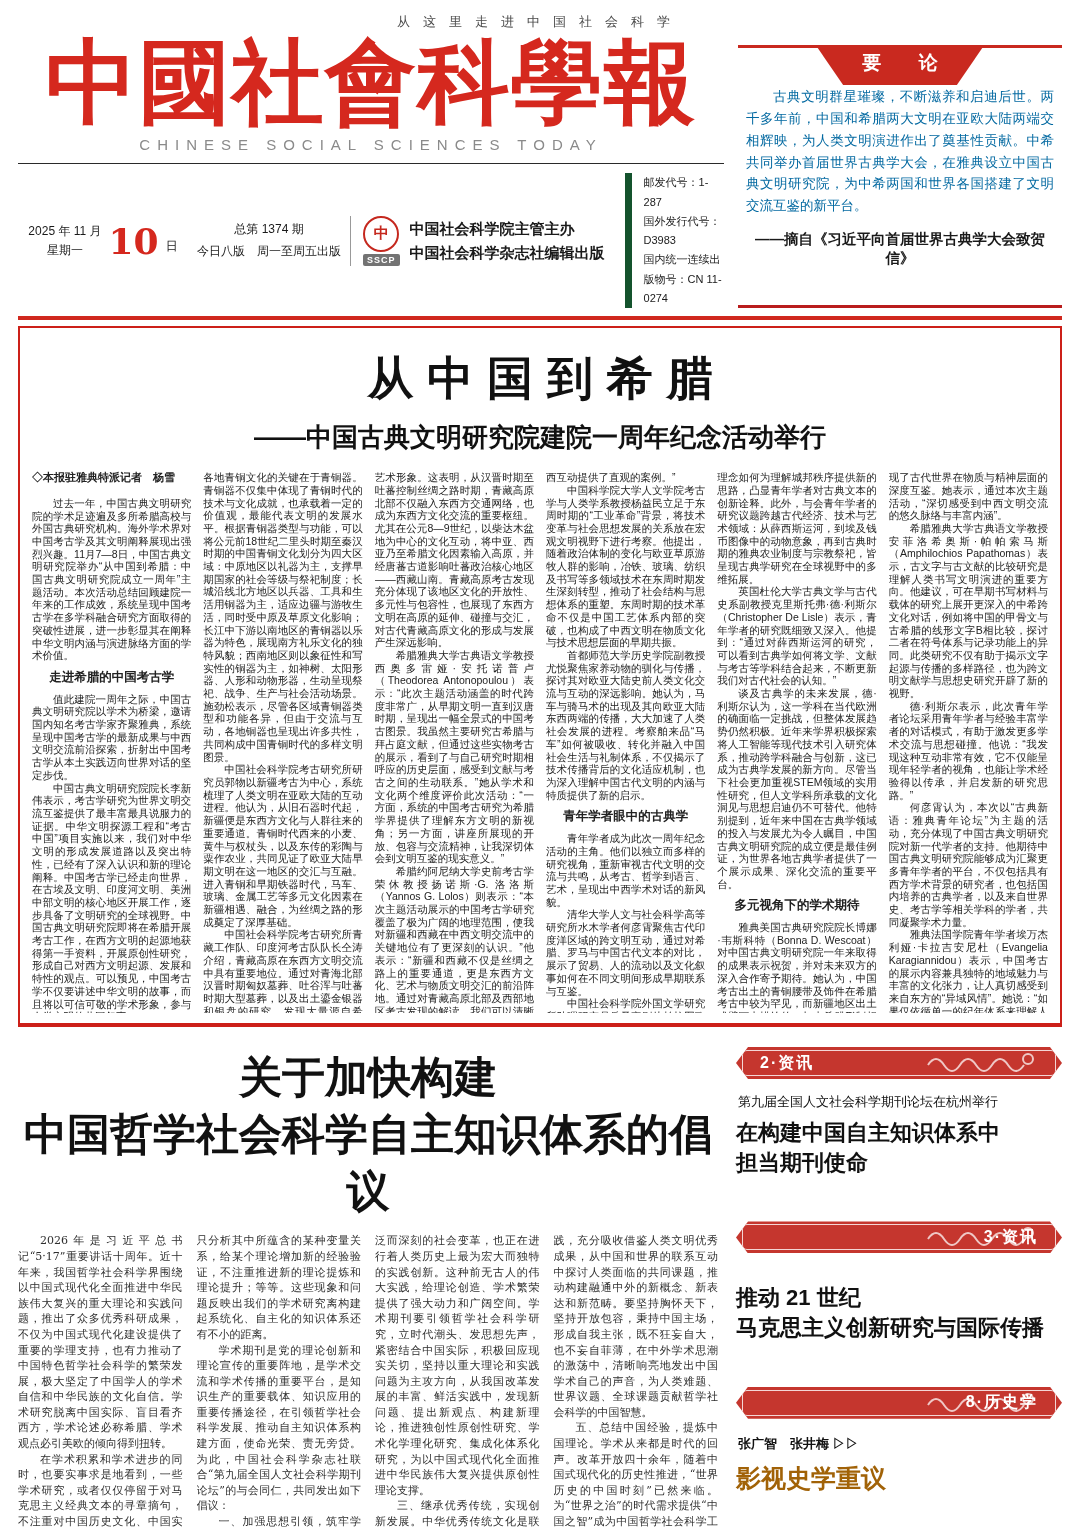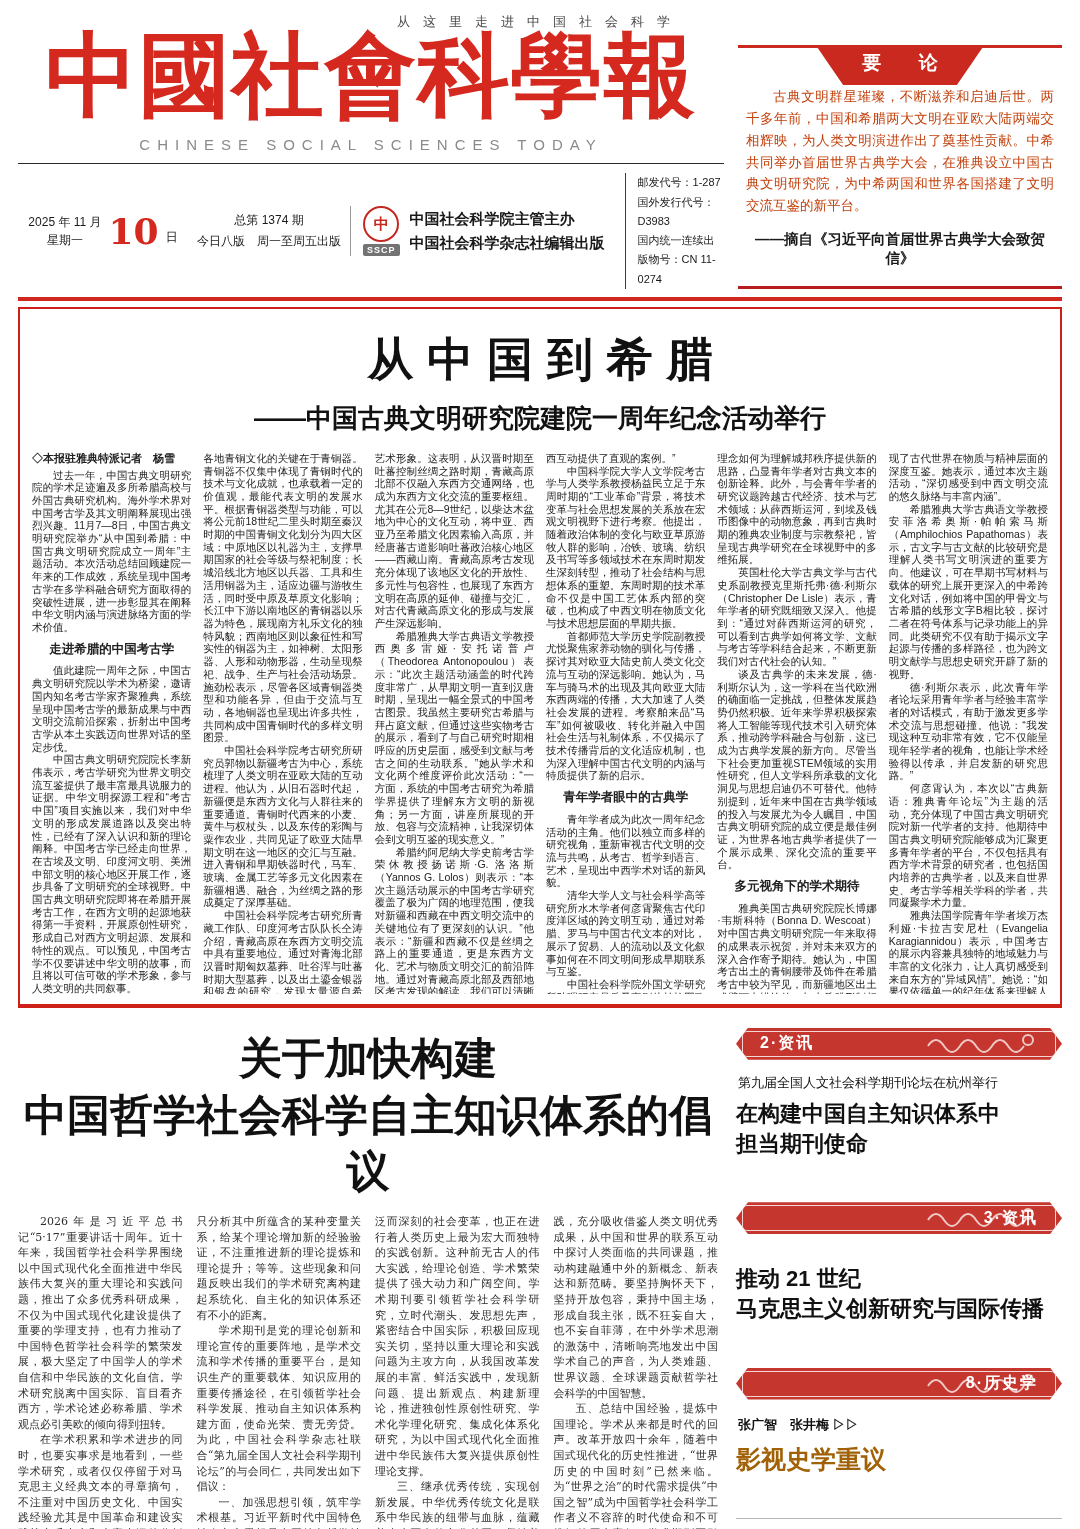--- a/index.html
+++ b/index.html
@@ -4,62 +4,62 @@
 <style>
   html,body{margin:0;padding:0;}
   body{width:1080px;height:1529px;background:#fff;overflow:hidden;
        font-family:"Liberation Sans",sans-serif;color:#1a1a1a;}
   .page{padding:0 18px;}
 
   
   .topline{text-align:center;font-size:13px;letter-spacing:13px;color:#4a4a4a;padding:13px 0 0;}
   .header{display:flex;gap:14px;align-items:stretch;}
   .mh-left{width:706px;flex:none;}
-  .mh-title{font-family:Liberation Mono, monospace;font-weight:900;color:#d5281e;font-size:92px;
+  .mh-title{font-family:Liberation Sans, sans-serif;font-weight:900;color:#d5281e;font-size:92px;
             line-height:1.08;text-align:center;letter-spacing:1px;margin-top:2px;}
   .mh-en{text-align:center;color:#8a8a8a;font-size:15px;letter-spacing:7px;margin-top:4px;}
   .infobar{margin-top:10px;border-top:1px solid #2a2a2a;padding-top:9px;display:flex;
            align-items:center;font-size:12px;}
   .date-wrap{display:flex;align-items:center;gap:7px;width:170px;flex:none;justify-content:center;}
   .date-l{text-align:center;line-height:1.55;}
   .day-num{color:#d5281e;font-size:36px;font-weight:bold;font-family:"DejaVu Serif",serif;line-height:1;}
   .day-suffix{font-size:12px;align-self:flex-end;margin-bottom:4px;}
   .issue{width:162px;flex:none;text-align:center;line-height:1.8;}
   .pubblock{display:flex;align-items:center;gap:10px;padding:0 12px;border-left:1px solid #999;flex:none;}
   .logo-wrap{text-align:center;}
   .logo-circle{width:32px;height:32px;border:2px solid #c5281e;border-radius:50%;color:#c5281e;
                display:flex;align-items:center;justify-content:center;font-weight:bold;font-size:15px;
                font-family:"DejaVu Serif",serif;margin:0 auto;}
   .logo-tag{background:#737373;color:#fff;font-size:9px;padding:1px 4px;border-radius:2px;
             margin-top:2px;font-weight:bold;letter-spacing:1px;display:inline-block;}
   .pub-lines{font-weight:bold;font-size:15px;line-height:1.6;font-family:"DejaVu Serif",serif;}
-  .codes{border-left:1px solid #14532d;padding-left:12px;margin-left:8px;font-size:11px;line-height:1.75;}
+  .codes{border-left:7px solid #14532d;padding-left:12px;margin-left:8px;font-size:11px;line-height:1.75;}
 
   
   .yaolun{flex:1;border-top:3px solid #c9291f;border-bottom:3px solid #b91c1c;position:relative;
           padding:38px 8px 8px;margin-top:14px;box-sizing:border-box;}
   .ribbon{position:absolute;top:-2px;left:50%;transform:translateX(-50%);background:#c9291f;color:#fff;
           font-weight:bold;font-size:19px;letter-spacing:16px;text-indent:16px;padding:4px 30px 9px;
           clip-path:polygon(0 0,100% 0,84% 100%,16% 100%);white-space:nowrap;}
   .yl-body{font-family:"DejaVu Serif",serif;font-size:13.5px;line-height:1.62;text-align:justify;
-           text-indent:2em;color:#c2410c;margin:0;}
+           text-indent:2em;color:#0369a1;margin:0;}
   .yl-src{text-align:center;font-weight:bold;font-size:14.5px;margin-top:13px;}
 
   .redrule{height:4px;background:#d0281e;margin-top:8px;}
 
   
   .frame{border:2px solid #cc2019;border-bottom-width:4px;margin-top:6px;padding:16px 12px 10px;}
   .m-title{text-align:center;font-size:46px;font-weight:900;letter-spacing:.3em;text-indent:.3em;
            margin:4px 0 10px;color:#111;}
   .m-sub{text-align:center;font-size:26px;font-weight:800;margin:0 0 16px;color:#111;}
   .cols{display:flex;gap:12px;height:542px;overflow:hidden;}
   .col{flex:1;min-width:0;font-size:10.5px;line-height:12.7px;text-align:justify;overflow:hidden;color:#222;}
   .col p{margin:0;text-indent:2em;}
   .col p.cont{text-indent:0;}
-  .col p.byline{font-weight:bold;text-indent:0;margin-bottom:4px;font-size:11px;}
+  .col p.byline{font-weight:bold;text-indent:0;margin-bottom:13px;font-size:11px;}
   .col p.ch{font-weight:bold;text-align:center;text-indent:0;font-size:12.5px;margin:9px 0;}
 
   
   .bottom{display:flex;gap:18px;margin-top:20px;}
   .prop{width:700px;flex:none;}
   .p-title{text-align:center;font-weight:900;font-size:43px;line-height:1.32;margin:2px 0 14px;color:#111;
            white-space:pre-line;}
   .pcols{display:flex;gap:14px;height:420px;overflow:hidden;}
   .pcol{flex:1;min-width:0;font-family:"DejaVu Serif",serif;font-size:11px;line-height:15.6px;
         text-align:justify;color:#2e2e2e;overflow:hidden;}

